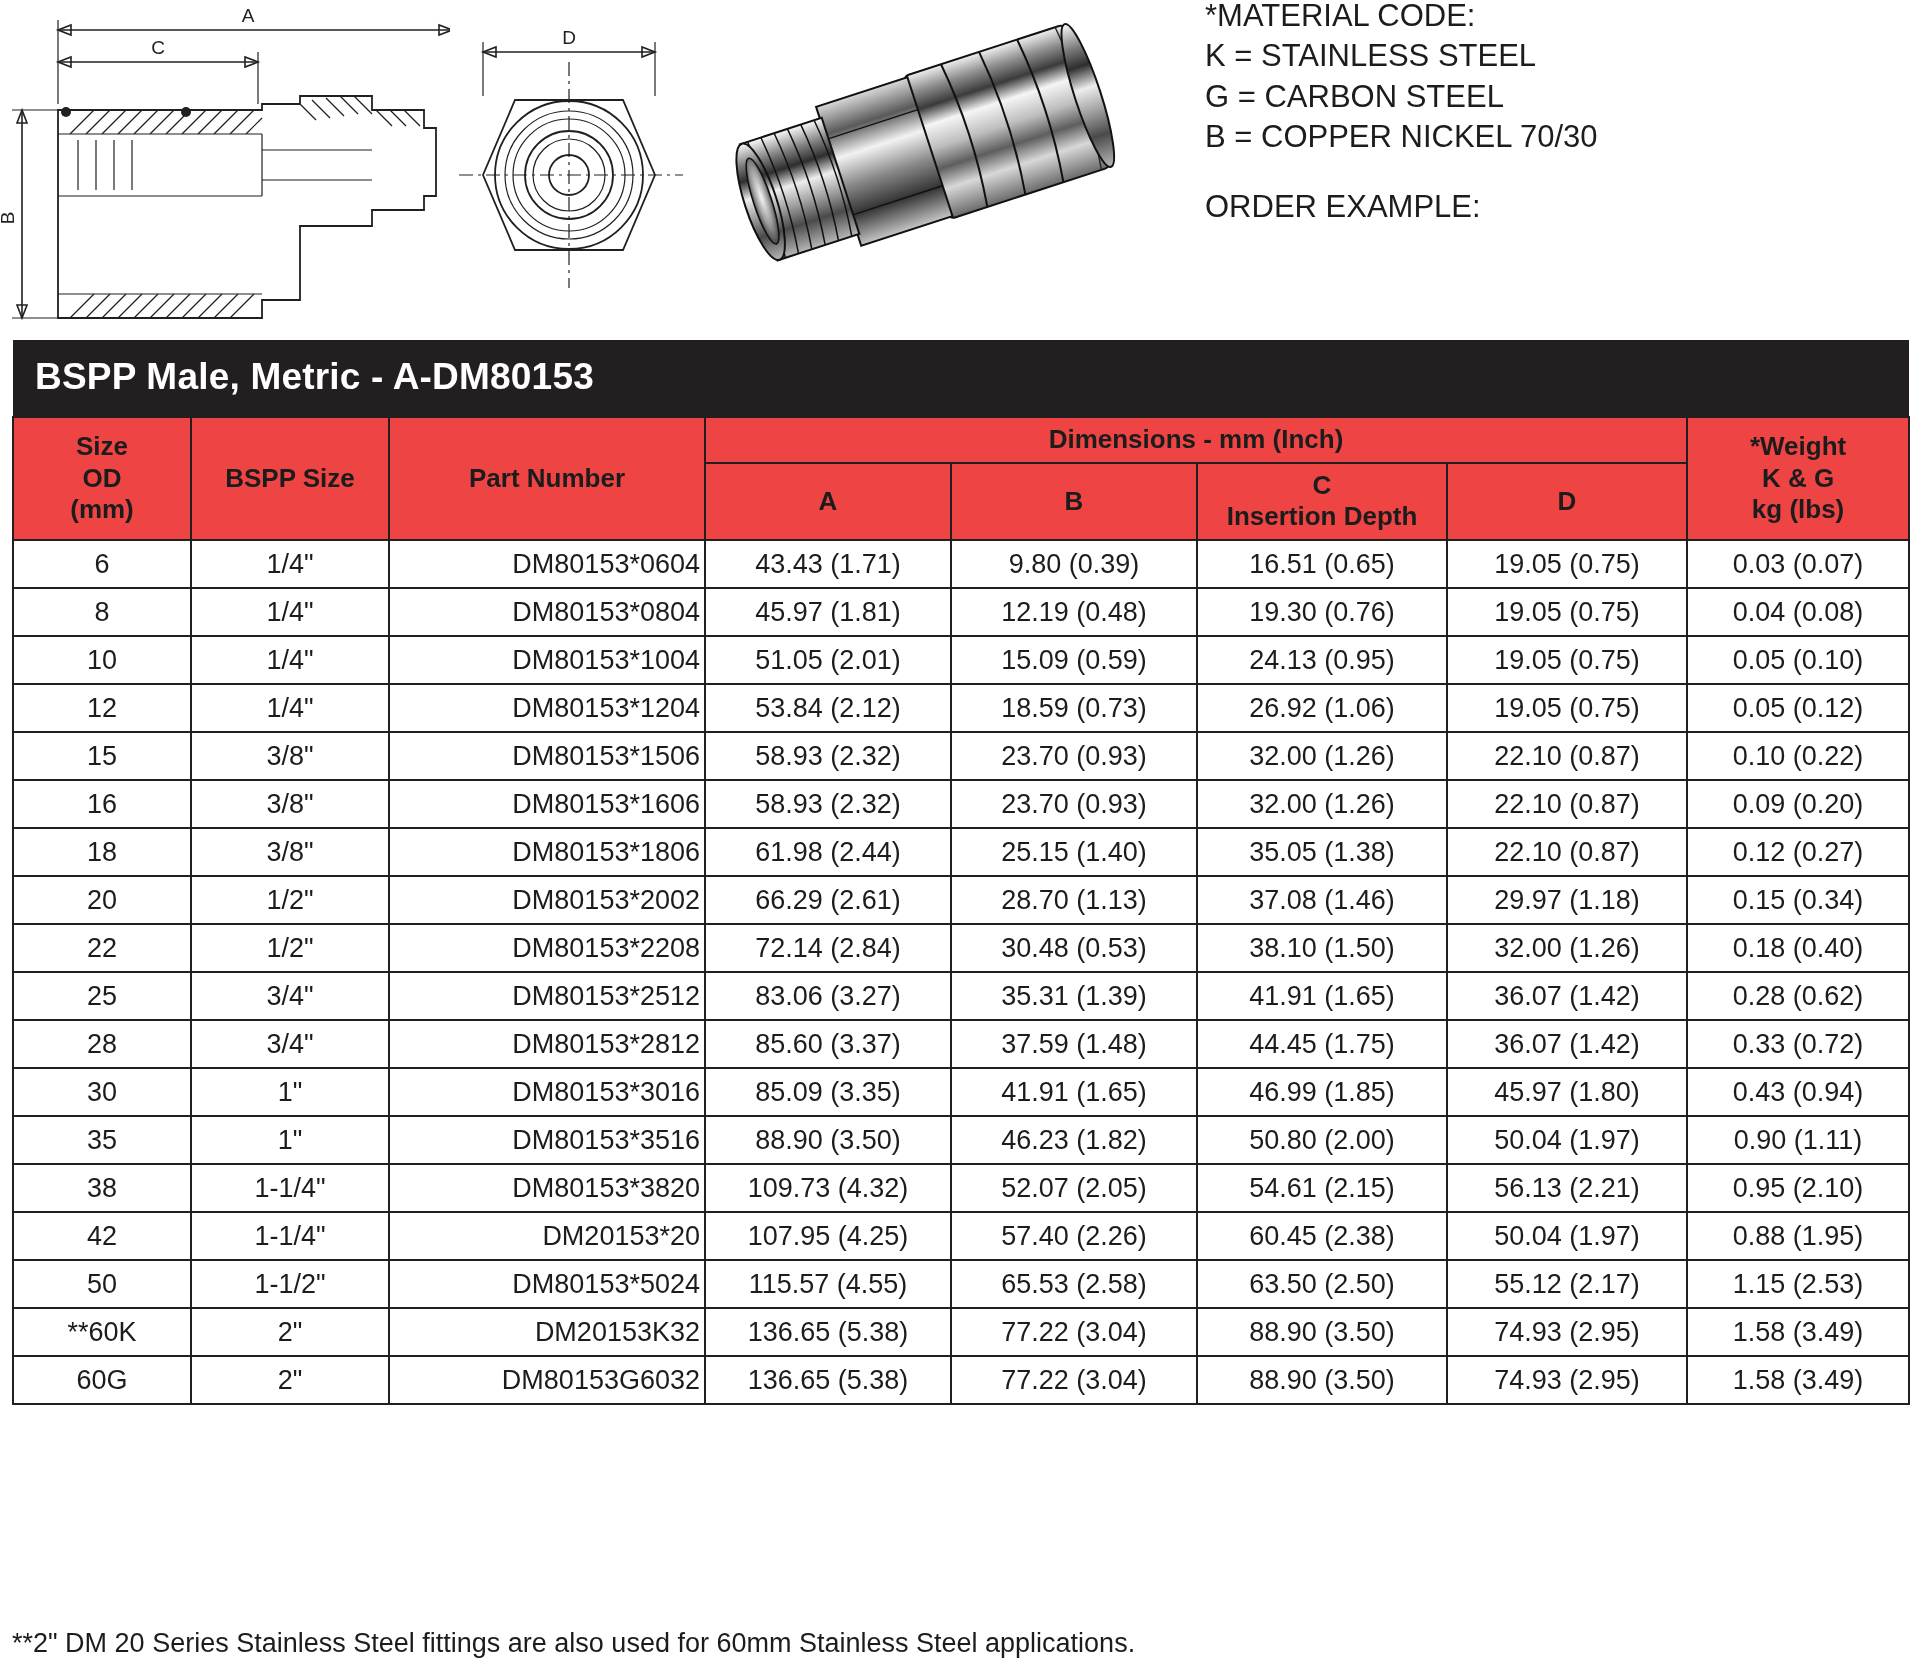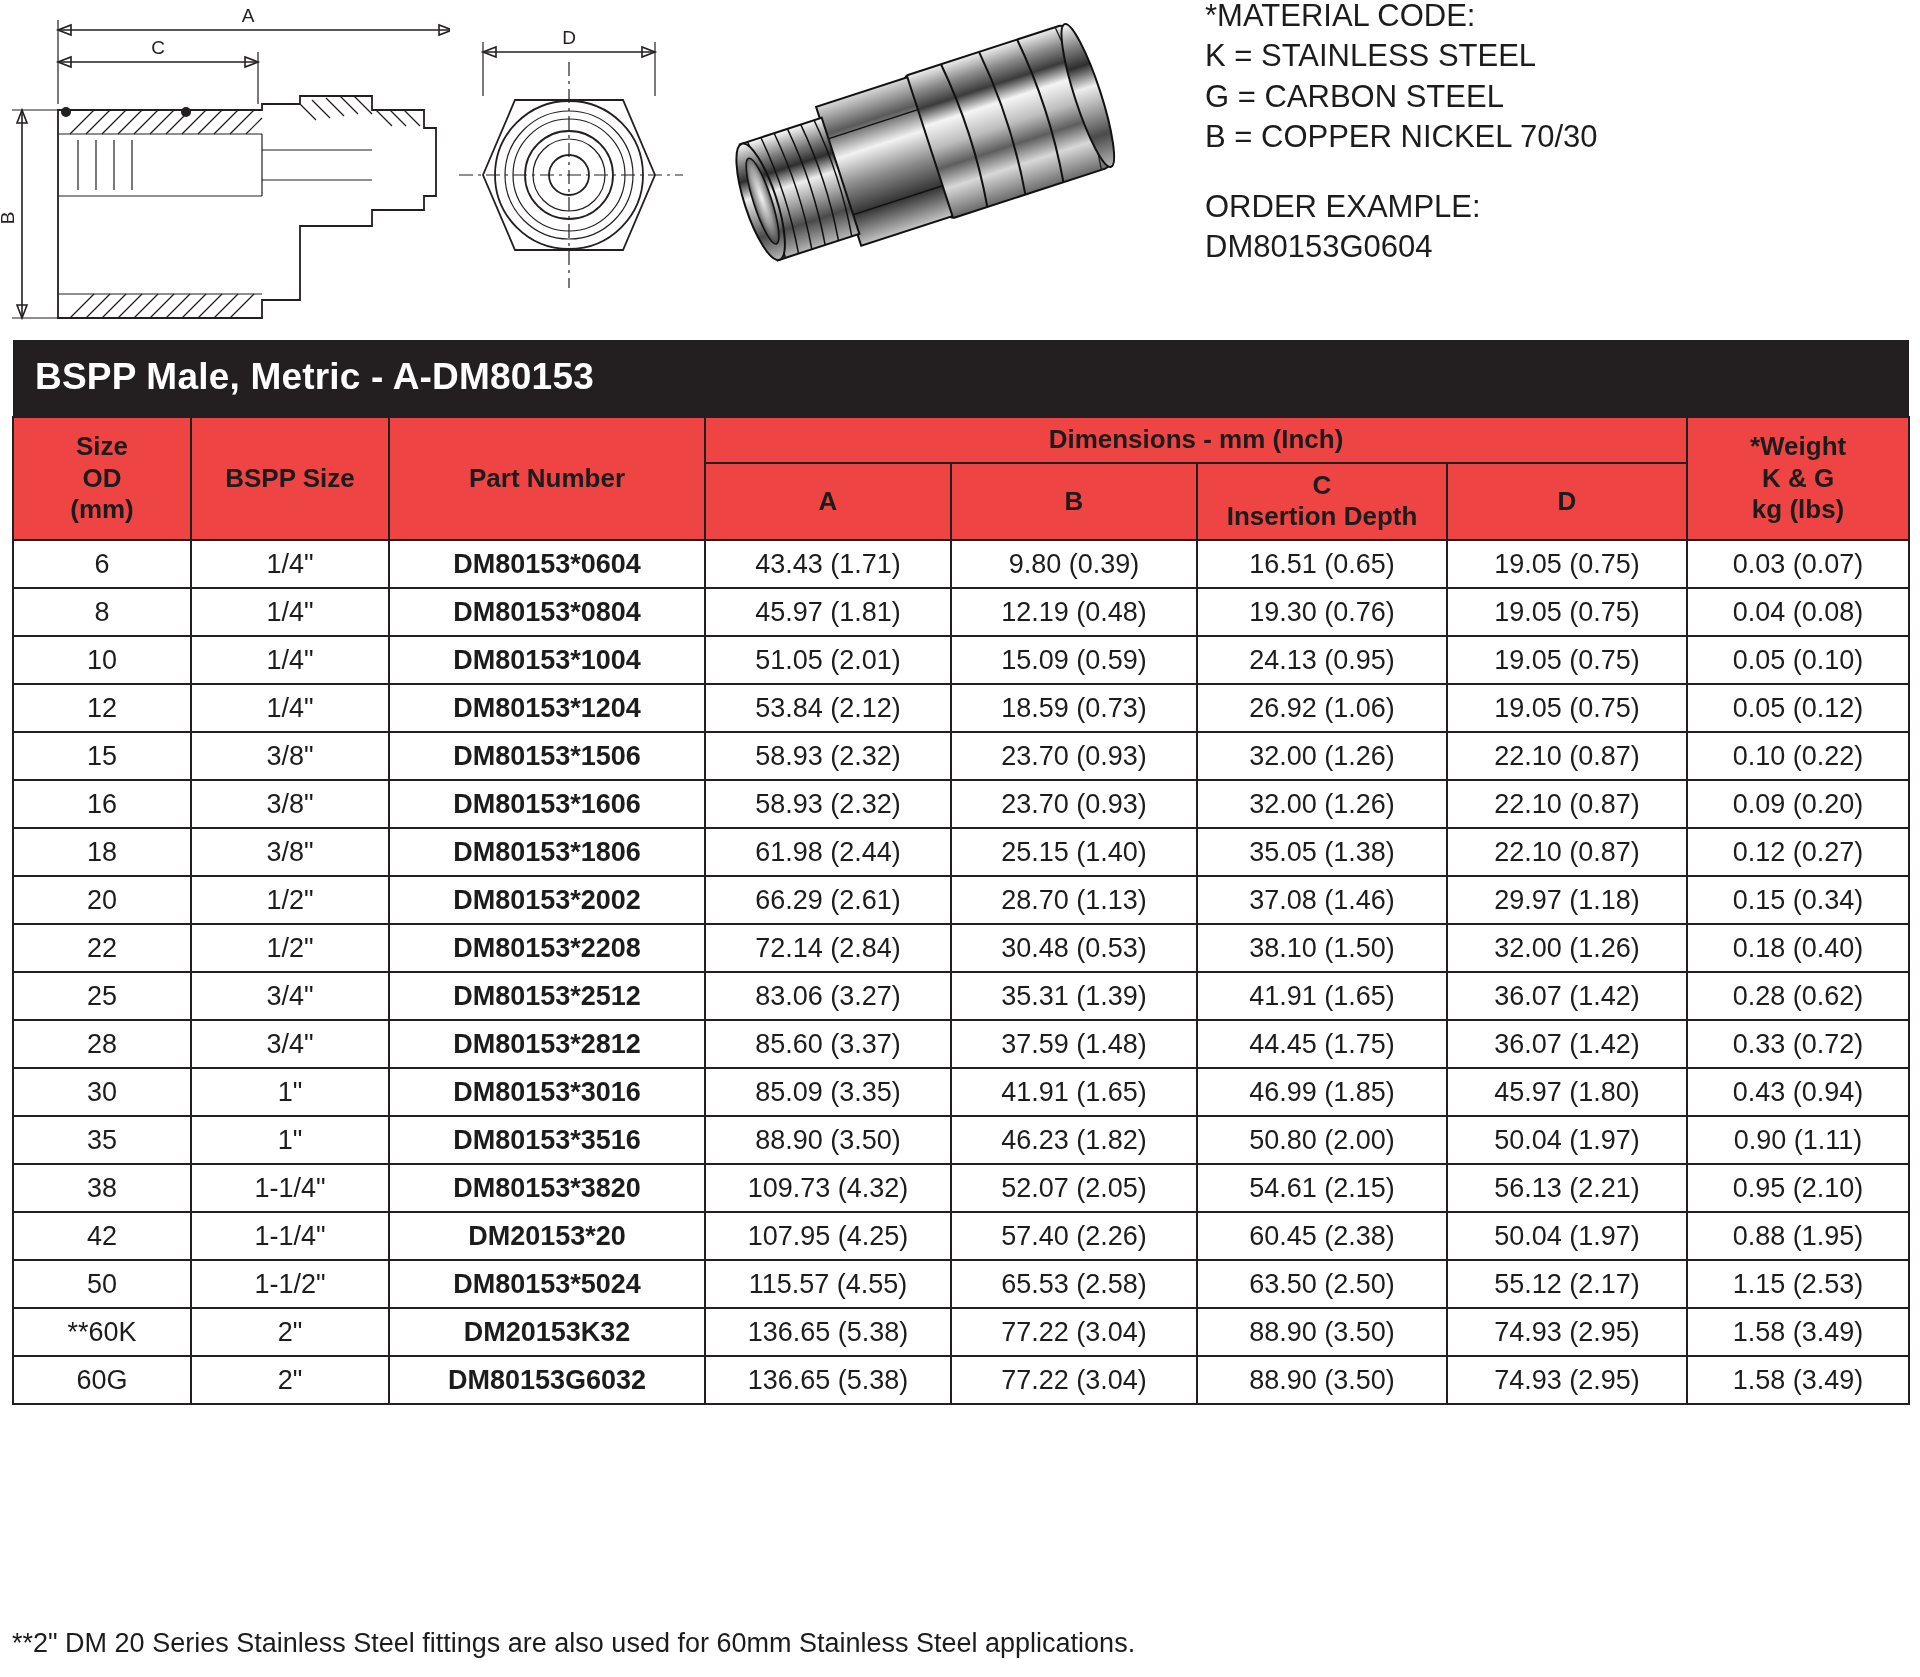--- a/index.html
+++ b/index.html
@@ -100,21 +100,22 @@
   tbody td {
     background: #ffffff;
     text-align: center;
     vertical-align: middle;
     font-size: 27px;
     height: 48px;
     padding: 2px 4px;
     font-weight: normal;
   }
   tbody td.partnum {
-    font-weight: bold;
+    font-weight: normal;
+    text-align: right;
   }
 
   .footnote {
     position: absolute;
     left: 12px;
     top: 1628px;
     font-size: 27px;
     color: #1c1c1c;
     white-space: nowrap;
   }
@@ -320,21 +321,20 @@
     </svg>
   </div>
 
   <div class="material-block">
     <div>*MATERIAL CODE:</div>
     <div>K = STAINLESS STEEL</div>
     <div>G = CARBON STEEL</div>
     <div>B = COPPER NICKEL 70/30</div>
     <div class="spacer"></div>
     <div>ORDER EXAMPLE:</div>
-    <div>DM80153G0604</div>
   </div>
 
 </div>
 
 <div class="table-wrap">
   <table class="spec">
     <colgroup>
       <col style="width:178px">
       <col style="width:198px">
       <col style="width:316px">

